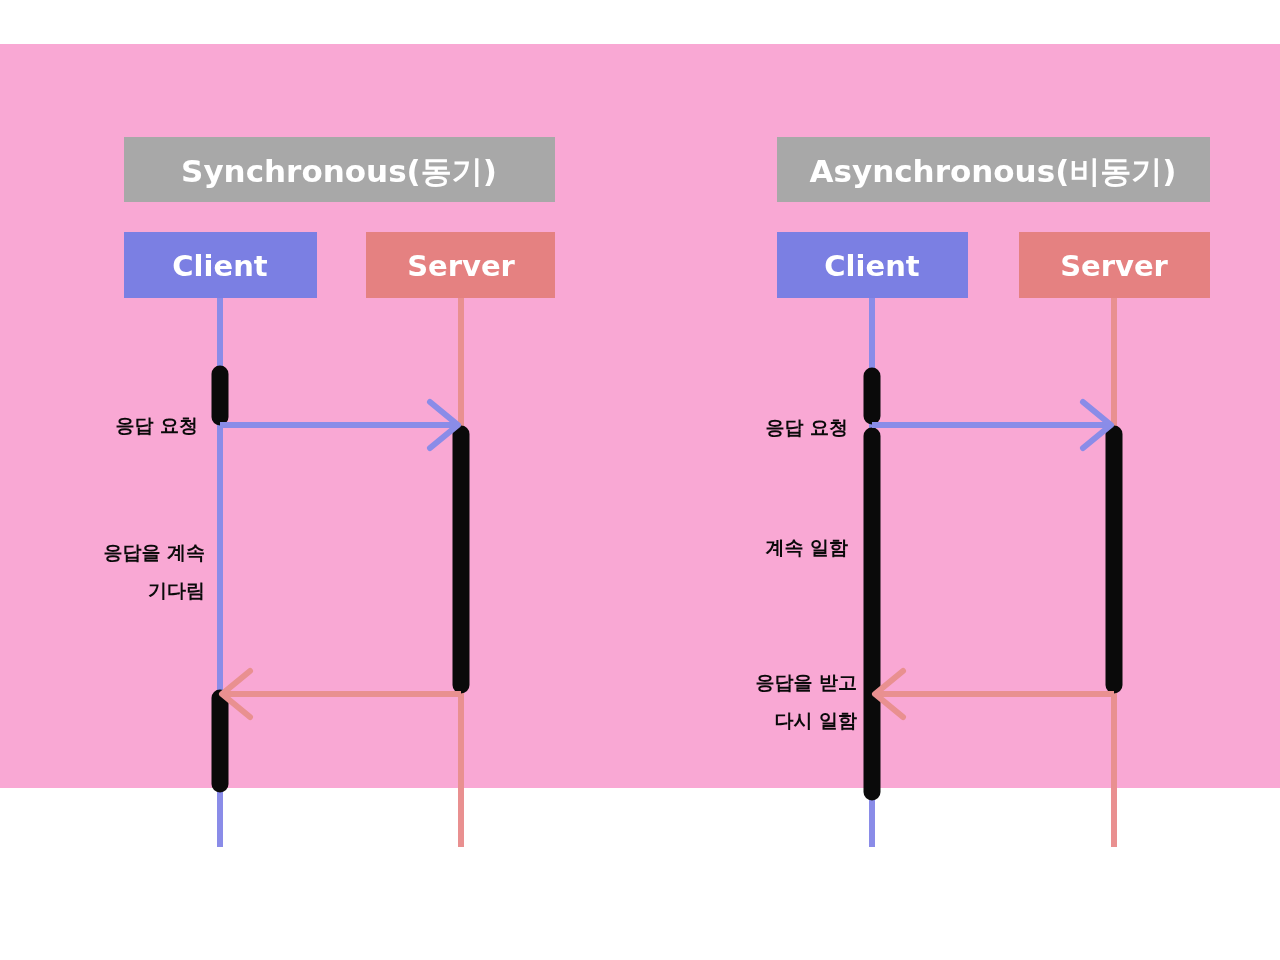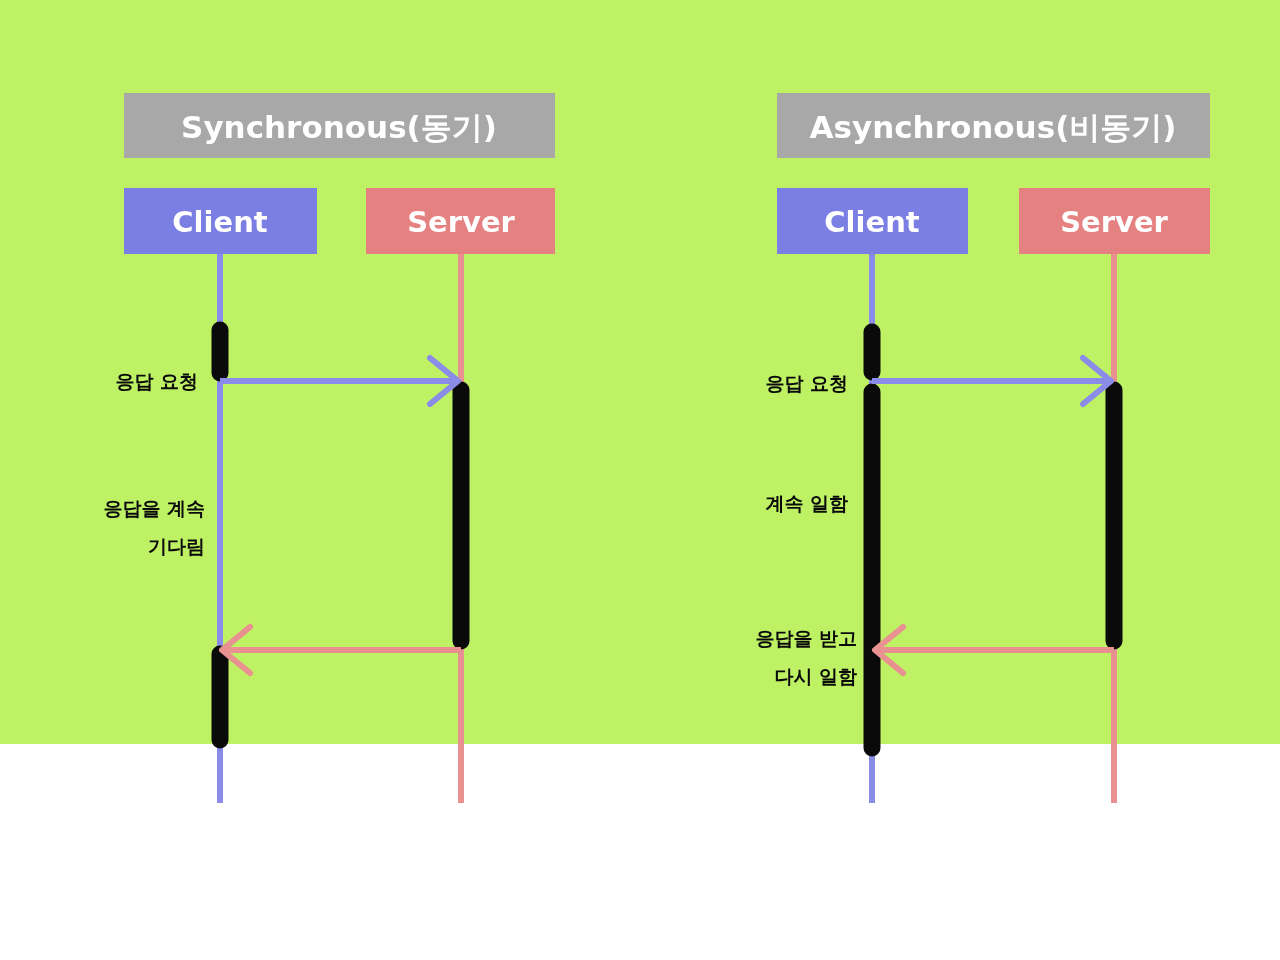--- a/index.html
+++ b/index.html
@@ -10,21 +10,22 @@
   body {
     width: 1280px;
     height: 960px;
     overflow: hidden;
     font-family: "Liberation Sans", sans-serif;
   }
   #canvas {
     position: relative;
     width: 1280px;
     height: 744px;
-    background: #bef264;
+    background: #f9a8d4;
+    margin-top: 44px;
   }
   svg.diagram {
     position: absolute;
     left: 0;
     top: 0;
     width: 1280px;
     height: 960px;
     display: block;
   }
   .panel-title-text {

